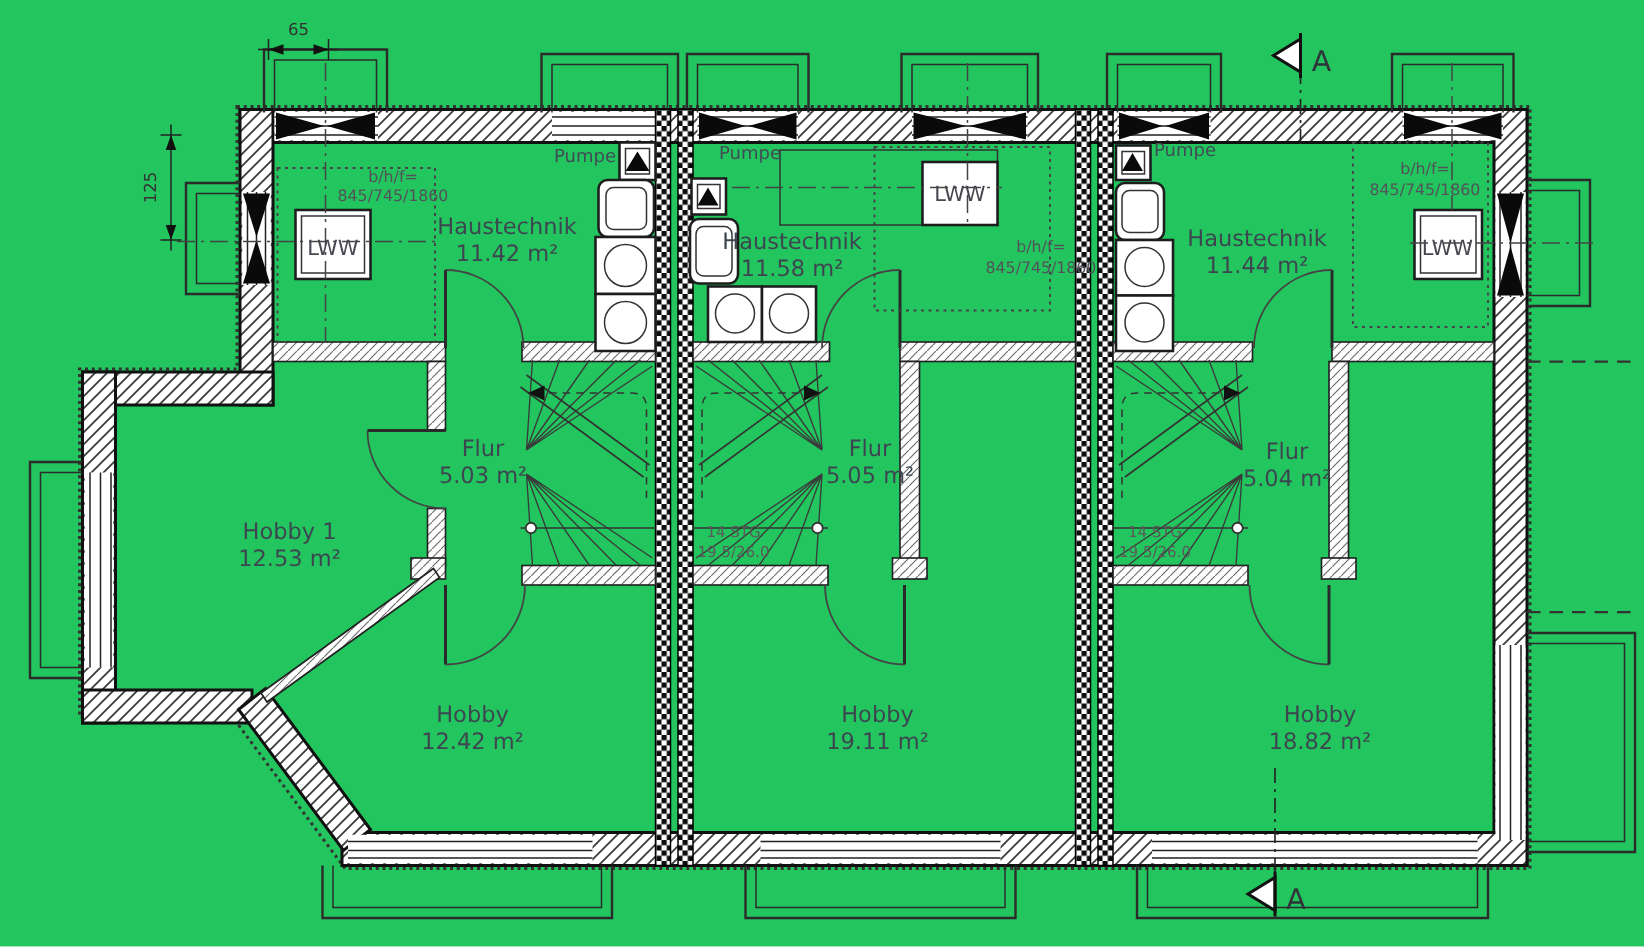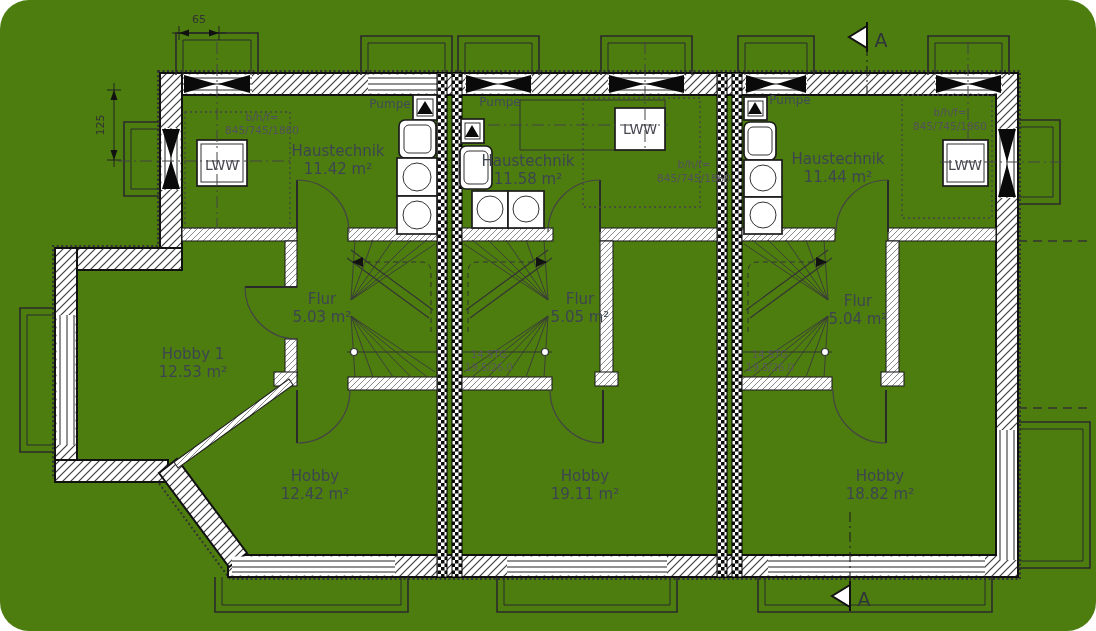--- a/index.html
+++ b/index.html
@@ -1,16 +1,16 @@
 <!DOCTYPE html>
 <html><head>
 <meta charset="utf-8">
 <style>
   html,body{margin:0;padding:0;background:#fff;}
-  .stage{width:1096px;height:631px;position:relative;background:#4d7c0f;font-family:"DejaVu Sans",sans-serif;border-radius:29px;}
+  .stage{width:1096px;height:631px;position:relative;background:#22c55e;font-family:"DejaVu Sans",sans-serif;}
   .wall-ext{fill:url(#hatchExt);stroke:#111;stroke-width:2;}
   .wall-int{fill:url(#hatchInt);stroke:#222;stroke-width:1.1;}
   .wall-party{fill:url(#checker);stroke:#000;stroke-width:1;}
   .opening{fill:#fff;stroke:none;}
   .win-line{stroke:#222;stroke-width:1;}
   .lightwell{fill:none;stroke:#2b2b2b;stroke-width:1.6;}
   .lightwell-in{fill:none;stroke:#2b2b2b;stroke-width:1;}
   .bowtie{fill:#0a0a0a;stroke:none;}
   .fixture{fill:#fff;stroke:#1d1d1d;stroke-width:1.7;}
   .fixture-thin{fill:none;stroke:#333;stroke-width:1;}

